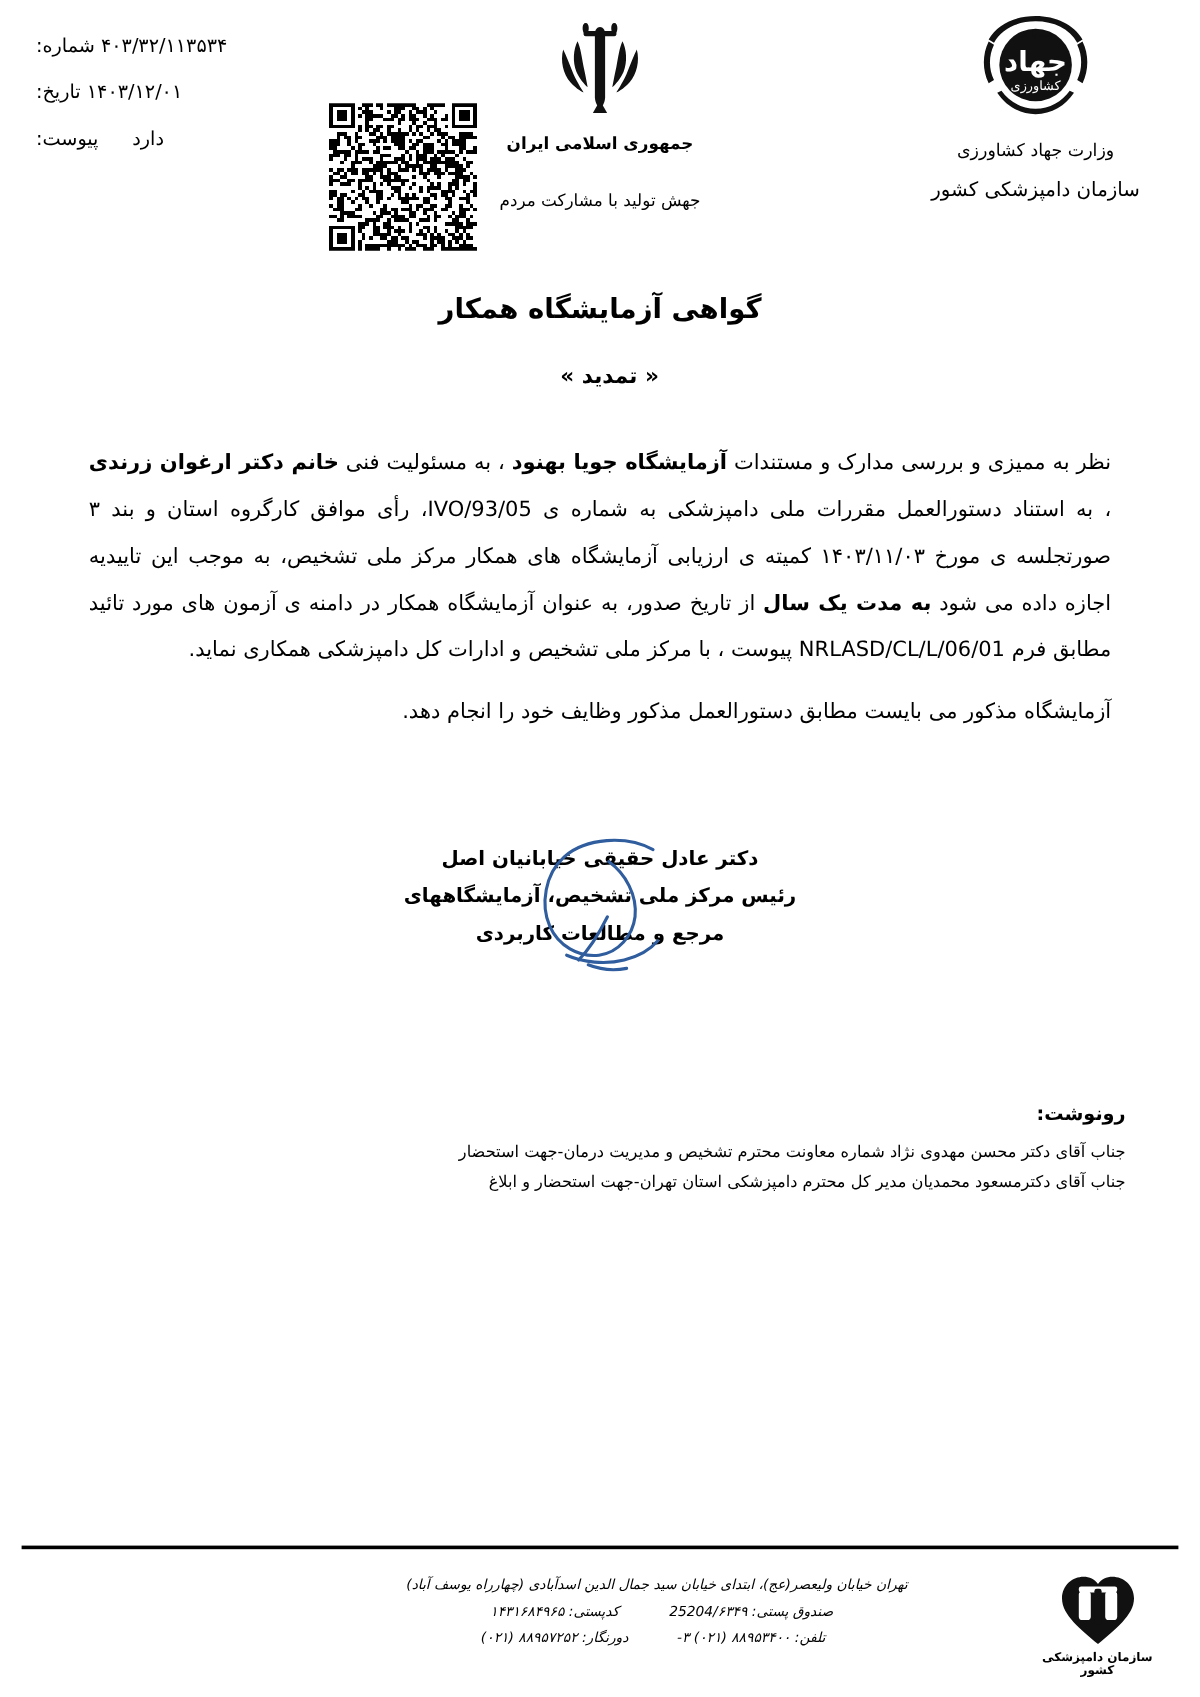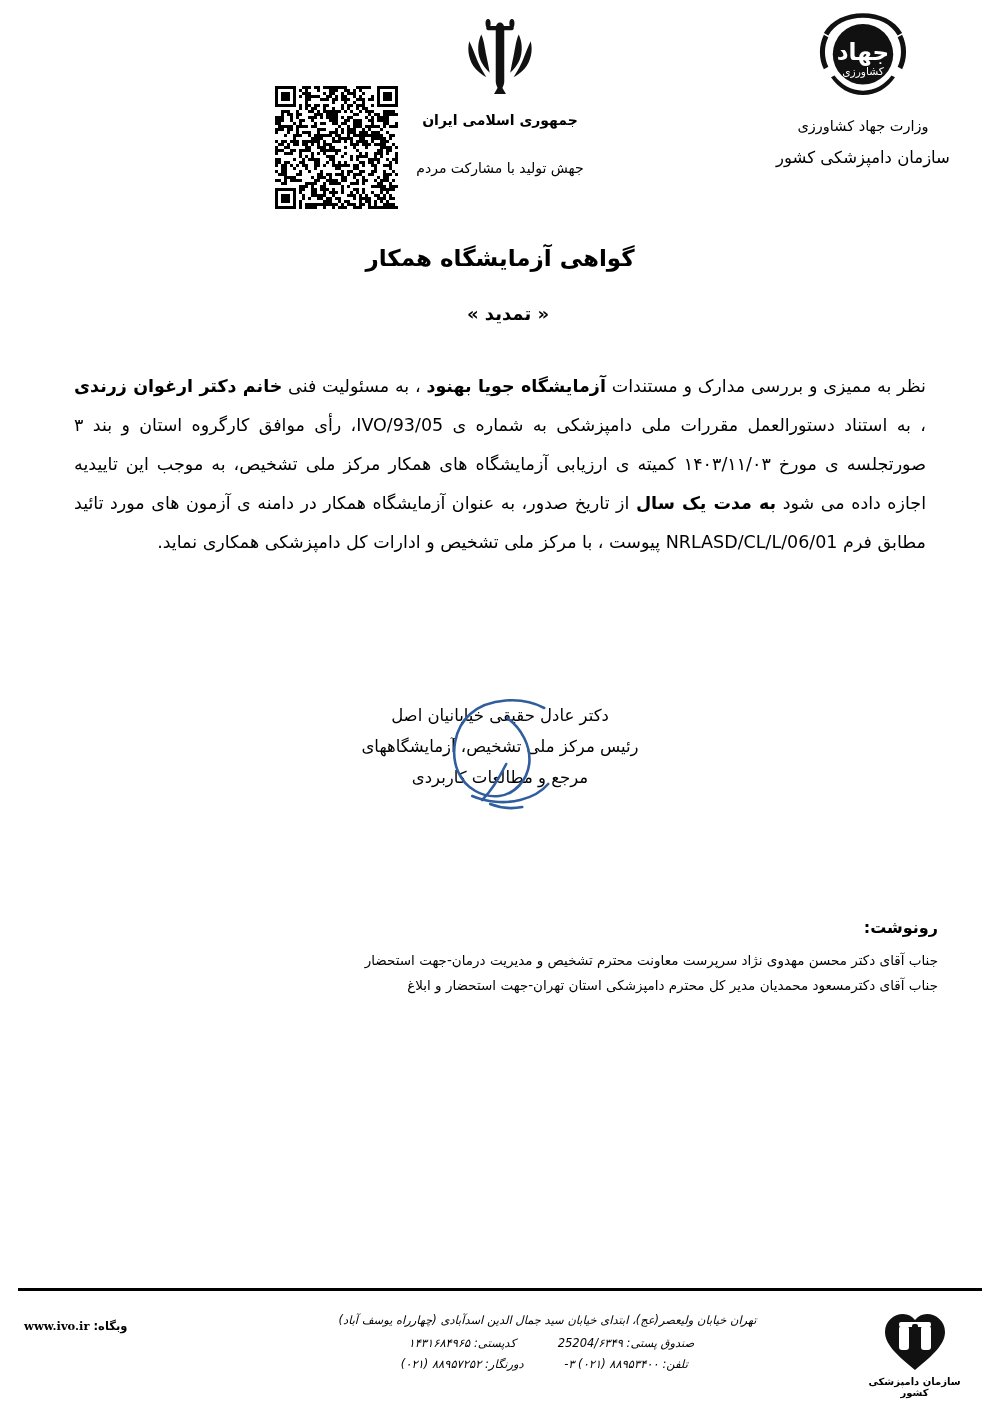--- a/index.html
+++ b/index.html
@@ -40,21 +40,21 @@
   .body{position:absolute;right:62px;left:62px;top:355px;
     font-size:17.5px;line-height:39px;text-align:justify;text-justify:inter-word;}
   .body p{margin:12px;}
   .body b{font-weight:bold;}
   .lat{direction:ltr;unicode-bidi:embed;display:inline-block;
        font-family:"DejaVu Sans","Liberation Sans",sans-serif;}
 
   
   .sign{position:absolute;left:0;right:0;top:700px;text-align:center;}
   .sign-box{display:inline-block;position:relative;text-align:center;}
-  .sign-line{font-size:16.5px;font-weight:normal;line-height:31px;white-space:nowrap;}
+  .sign-line{font-size:16.5px;font-weight:bold;line-height:31px;white-space:nowrap;}
   .sig-scribble{position:absolute;left:50%;top:-8px;transform:translateX(-46%);
     width:230px;height:125px;pointer-events:none;}
 
   
   .cc{position:absolute;right:62px;left:62px;top:918px;text-align:right;}
   .cc-title{font-size:16px;font-weight:bold;margin-bottom:11px;}
   .cc-item{font-size:13.5px;line-height:25px;}
 
   
   .rule{position:absolute;left:18px;right:18px;top:1288px;height:3px;background:#000;}
@@ -104,56 +104,72 @@
         <path d="M14 32c-3 11 0 24 7 32 6 7 13 10 13 10s-6-9-10-18c-4-10-7-18-10-24z"></path>
         <path d="M86 32c3 11 0 24-7 32-6 7-13 10-13 10s6-9 10-18c4-10 7-18 10-24z"></path>
         <path d="M36 6c-2 0-3 2-3 5s1 6 3 6 3-3 3-6-1-5-3-5zm28 0c-2 0-3 2-3 5s1 6 3 6 3-3 3-6-1-5-3-5z"></path>
         <rect x="34" y="14" width="32" height="5" rx="2"></rect>
       </g>
     </svg>
     <div class="hdr-sub">جمهوری اسلامی ایران</div>
     <div class="motto">جهش تولید با مشارکت مردم</div>
   </div>
 
+  <div class="hdr-left">
+    <div class="meta-row">
+      <span class="meta-val">۴۰۳/۳۲/۱۱۳۵۳۴</span>
+      <span class="meta-lbl">شماره:</span>
+    </div>
+    <div class="meta-row">
+      <span class="meta-val">۱۴۰۳/۱۲/۰۱</span>
+      <span class="meta-lbl">تاریخ:</span>
+    </div>
+    <div class="meta-row">
+      <span class="meta-val">دارد</span>
+      <span style="display:inline-block;width:18px"></span>
+      <span class="meta-lbl">پیوست:</span>
+    </div>
+  </div>
 
   <div class="qr">
     <svg viewBox="0 0 41 41" shape-rendering="crispEdges">
       <rect width="41" height="41" fill="#fff"></rect>
       <g fill="#000" id="qrcells">
           <path d="M0 0h1v1h-1zM1 0h1v1h-1zM2 0h1v1h-1zM3 0h1v1h-1zM4 0h1v1h-1zM5 0h1v1h-1zM6 0h1v1h-1zM9 0h1v1h-1zM10 0h1v1h-1zM11 0h1v1h-1zM13 0h1v1h-1zM14 0h1v1h-1zM16 0h1v1h-1zM17 0h1v1h-1zM18 0h1v1h-1zM19 0h1v1h-1zM20 0h1v1h-1zM21 0h1v1h-1zM22 0h1v1h-1zM23 0h1v1h-1zM27 0h1v1h-1zM28 0h1v1h-1zM29 0h1v1h-1zM30 0h1v1h-1zM31 0h1v1h-1zM34 0h1v1h-1zM35 0h1v1h-1zM36 0h1v1h-1zM37 0h1v1h-1zM38 0h1v1h-1zM39 0h1v1h-1zM40 0h1v1h-1zM0 1h1v1h-1zM6 1h1v1h-1zM8 1h1v1h-1zM10 1h1v1h-1zM14 1h1v1h-1zM18 1h1v1h-1zM19 1h1v1h-1zM20 1h1v1h-1zM23 1h1v1h-1zM24 1h1v1h-1zM26 1h1v1h-1zM28 1h1v1h-1zM34 1h1v1h-1zM40 1h1v1h-1zM0 2h1v1h-1zM2 2h1v1h-1zM3 2h1v1h-1zM4 2h1v1h-1zM6 2h1v1h-1zM9 2h1v1h-1zM10 2h1v1h-1zM11 2h1v1h-1zM16 2h1v1h-1zM18 2h1v1h-1zM19 2h1v1h-1zM22 2h1v1h-1zM24 2h1v1h-1zM25 2h1v1h-1zM26 2h1v1h-1zM29 2h1v1h-1zM34 2h1v1h-1zM36 2h1v1h-1zM37 2h1v1h-1zM38 2h1v1h-1zM40 2h1v1h-1zM0 3h1v1h-1zM2 3h1v1h-1zM3 3h1v1h-1zM4 3h1v1h-1zM6 3h1v1h-1zM8 3h1v1h-1zM10 3h1v1h-1zM11 3h1v1h-1zM12 3h1v1h-1zM13 3h1v1h-1zM14 3h1v1h-1zM17 3h1v1h-1zM18 3h1v1h-1zM20 3h1v1h-1zM22 3h1v1h-1zM23 3h1v1h-1zM26 3h1v1h-1zM28 3h1v1h-1zM32 3h1v1h-1zM34 3h1v1h-1zM36 3h1v1h-1zM37 3h1v1h-1zM38 3h1v1h-1zM40 3h1v1h-1zM0 4h1v1h-1zM2 4h1v1h-1zM3 4h1v1h-1zM4 4h1v1h-1zM6 4h1v1h-1zM10 4h1v1h-1zM11 4h1v1h-1zM15 4h1v1h-1zM16 4h1v1h-1zM17 4h1v1h-1zM19 4h1v1h-1zM20 4h1v1h-1zM22 4h1v1h-1zM23 4h1v1h-1zM24 4h1v1h-1zM27 4h1v1h-1zM28 4h1v1h-1zM29 4h1v1h-1zM31 4h1v1h-1zM32 4h1v1h-1zM34 4h1v1h-1zM36 4h1v1h-1zM37 4h1v1h-1zM38 4h1v1h-1zM40 4h1v1h-1zM0 5h1v1h-1zM6 5h1v1h-1zM10 5h1v1h-1zM19 5h1v1h-1zM23 5h1v1h-1zM26 5h1v1h-1zM29 5h1v1h-1zM34 5h1v1h-1zM40 5h1v1h-1zM0 6h1v1h-1zM1 6h1v1h-1zM2 6h1v1h-1zM3 6h1v1h-1zM4 6h1v1h-1zM5 6h1v1h-1zM6 6h1v1h-1zM8 6h1v1h-1zM10 6h1v1h-1zM11 6h1v1h-1zM13 6h1v1h-1zM14 6h1v1h-1zM16 6h1v1h-1zM17 6h1v1h-1zM22 6h1v1h-1zM24 6h1v1h-1zM25 6h1v1h-1zM27 6h1v1h-1zM28 6h1v1h-1zM29 6h1v1h-1zM32 6h1v1h-1zM34 6h1v1h-1zM35 6h1v1h-1zM36 6h1v1h-1zM37 6h1v1h-1zM38 6h1v1h-1zM39 6h1v1h-1zM40 6h1v1h-1zM8 7h1v1h-1zM10 7h1v1h-1zM12 7h1v1h-1zM13 7h1v1h-1zM16 7h1v1h-1zM19 7h1v1h-1zM22 7h1v1h-1zM24 7h1v1h-1zM27 7h1v1h-1zM29 7h1v1h-1zM30 7h1v1h-1zM2 8h1v1h-1zM3 8h1v1h-1zM4 8h1v1h-1zM7 8h1v1h-1zM11 8h1v1h-1zM12 8h1v1h-1zM14 8h1v1h-1zM16 8h1v1h-1zM17 8h1v1h-1zM18 8h1v1h-1zM19 8h1v1h-1zM20 8h1v1h-1zM21 8h1v1h-1zM23 8h1v1h-1zM25 8h1v1h-1zM28 8h1v1h-1zM30 8h1v1h-1zM31 8h1v1h-1zM32 8h1v1h-1zM36 8h1v1h-1zM37 8h1v1h-1zM38 8h1v1h-1zM39 8h1v1h-1zM2 9h1v1h-1zM4 9h1v1h-1zM5 9h1v1h-1zM7 9h1v1h-1zM8 9h1v1h-1zM13 9h1v1h-1zM14 9h1v1h-1zM15 9h1v1h-1zM17 9h1v1h-1zM18 9h1v1h-1zM19 9h1v1h-1zM20 9h1v1h-1zM26 9h1v1h-1zM27 9h1v1h-1zM31 9h1v1h-1zM33 9h1v1h-1zM34 9h1v1h-1zM36 9h1v1h-1zM37 9h1v1h-1zM38 9h1v1h-1zM39 9h1v1h-1zM40 9h1v1h-1zM0 10h1v1h-1zM1 10h1v1h-1zM2 10h1v1h-1zM5 10h1v1h-1zM7 10h1v1h-1zM11 10h1v1h-1zM12 10h1v1h-1zM13 10h1v1h-1zM15 10h1v1h-1zM17 10h1v1h-1zM18 10h1v1h-1zM19 10h1v1h-1zM20 10h1v1h-1zM22 10h1v1h-1zM24 10h1v1h-1zM25 10h1v1h-1zM30 10h1v1h-1zM32 10h1v1h-1zM34 10h1v1h-1zM35 10h1v1h-1zM36 10h1v1h-1zM37 10h1v1h-1zM0 11h1v1h-1zM1 11h1v1h-1zM2 11h1v1h-1zM5 11h1v1h-1zM8 11h1v1h-1zM9 11h1v1h-1zM12 11h1v1h-1zM18 11h1v1h-1zM19 11h1v1h-1zM20 11h1v1h-1zM23 11h1v1h-1zM24 11h1v1h-1zM26 11h1v1h-1zM27 11h1v1h-1zM28 11h1v1h-1zM31 11h1v1h-1zM32 11h1v1h-1zM34 11h1v1h-1zM35 11h1v1h-1zM36 11h1v1h-1zM37 11h1v1h-1zM0 12h1v1h-1zM1 12h1v1h-1zM6 12h1v1h-1zM8 12h1v1h-1zM13 12h1v1h-1zM15 12h1v1h-1zM16 12h1v1h-1zM19 12h1v1h-1zM20 12h1v1h-1zM22 12h1v1h-1zM23 12h1v1h-1zM26 12h1v1h-1zM27 12h1v1h-1zM28 12h1v1h-1zM32 12h1v1h-1zM36 12h1v1h-1zM37 12h1v1h-1zM40 12h1v1h-1zM1 13h1v1h-1zM2 13h1v1h-1zM3 13h1v1h-1zM4 13h1v1h-1zM5 13h1v1h-1zM7 13h1v1h-1zM8 13h1v1h-1zM9 13h1v1h-1zM10 13h1v1h-1zM12 13h1v1h-1zM13 13h1v1h-1zM21 13h1v1h-1zM24 13h1v1h-1zM26 13h1v1h-1zM27 13h1v1h-1zM28 13h1v1h-1zM30 13h1v1h-1zM31 13h1v1h-1zM32 13h1v1h-1zM33 13h1v1h-1zM34 13h1v1h-1zM36 13h1v1h-1zM38 13h1v1h-1zM39 13h1v1h-1zM40 13h1v1h-1zM0 14h1v1h-1zM1 14h1v1h-1zM2 14h1v1h-1zM4 14h1v1h-1zM5 14h1v1h-1zM7 14h1v1h-1zM14 14h1v1h-1zM15 14h1v1h-1zM16 14h1v1h-1zM20 14h1v1h-1zM22 14h1v1h-1zM24 14h1v1h-1zM25 14h1v1h-1zM26 14h1v1h-1zM29 14h1v1h-1zM31 14h1v1h-1zM35 14h1v1h-1zM0 15h1v1h-1zM4 15h1v1h-1zM7 15h1v1h-1zM9 15h1v1h-1zM10 15h1v1h-1zM11 15h1v1h-1zM14 15h1v1h-1zM18 15h1v1h-1zM19 15h1v1h-1zM20 15h1v1h-1zM22 15h1v1h-1zM24 15h1v1h-1zM25 15h1v1h-1zM26 15h1v1h-1zM28 15h1v1h-1zM29 15h1v1h-1zM30 15h1v1h-1zM32 15h1v1h-1zM33 15h1v1h-1zM34 15h1v1h-1zM37 15h1v1h-1zM3 16h1v1h-1zM6 16h1v1h-1zM7 16h1v1h-1zM8 16h1v1h-1zM11 16h1v1h-1zM13 16h1v1h-1zM14 16h1v1h-1zM15 16h1v1h-1zM16 16h1v1h-1zM17 16h1v1h-1zM18 16h1v1h-1zM20 16h1v1h-1zM21 16h1v1h-1zM24 16h1v1h-1zM26 16h1v1h-1zM27 16h1v1h-1zM28 16h1v1h-1zM29 16h1v1h-1zM30 16h1v1h-1zM31 16h1v1h-1zM32 16h1v1h-1zM33 16h1v1h-1zM34 16h1v1h-1zM35 16h1v1h-1zM38 16h1v1h-1zM39 16h1v1h-1zM6 17h1v1h-1zM12 17h1v1h-1zM13 17h1v1h-1zM14 17h1v1h-1zM15 17h1v1h-1zM19 17h1v1h-1zM21 17h1v1h-1zM22 17h1v1h-1zM23 17h1v1h-1zM24 17h1v1h-1zM25 17h1v1h-1zM28 17h1v1h-1zM29 17h1v1h-1zM32 17h1v1h-1zM33 17h1v1h-1zM34 17h1v1h-1zM35 17h1v1h-1zM36 17h1v1h-1zM38 17h1v1h-1zM0 18h1v1h-1zM2 18h1v1h-1zM3 18h1v1h-1zM5 18h1v1h-1zM6 18h1v1h-1zM7 18h1v1h-1zM9 18h1v1h-1zM10 18h1v1h-1zM11 18h1v1h-1zM12 18h1v1h-1zM13 18h1v1h-1zM14 18h1v1h-1zM16 18h1v1h-1zM19 18h1v1h-1zM20 18h1v1h-1zM21 18h1v1h-1zM23 18h1v1h-1zM25 18h1v1h-1zM27 18h1v1h-1zM28 18h1v1h-1zM29 18h1v1h-1zM30 18h1v1h-1zM32 18h1v1h-1zM35 18h1v1h-1zM36 18h1v1h-1zM37 18h1v1h-1zM1 19h1v1h-1zM2 19h1v1h-1zM4 19h1v1h-1zM6 19h1v1h-1zM7 19h1v1h-1zM9 19h1v1h-1zM10 19h1v1h-1zM12 19h1v1h-1zM14 19h1v1h-1zM16 19h1v1h-1zM17 19h1v1h-1zM18 19h1v1h-1zM25 19h1v1h-1zM26 19h1v1h-1zM27 19h1v1h-1zM29 19h1v1h-1zM30 19h1v1h-1zM31 19h1v1h-1zM33 19h1v1h-1zM34 19h1v1h-1zM35 19h1v1h-1zM36 19h1v1h-1zM39 19h1v1h-1zM0 20h1v1h-1zM3 20h1v1h-1zM4 20h1v1h-1zM10 20h1v1h-1zM11 20h1v1h-1zM14 20h1v1h-1zM15 20h1v1h-1zM16 20h1v1h-1zM18 20h1v1h-1zM19 20h1v1h-1zM23 20h1v1h-1zM26 20h1v1h-1zM30 20h1v1h-1zM35 20h1v1h-1zM36 20h1v1h-1zM37 20h1v1h-1zM38 20h1v1h-1zM40 20h1v1h-1zM0 21h1v1h-1zM1 21h1v1h-1zM2 21h1v1h-1zM5 21h1v1h-1zM6 21h1v1h-1zM8 21h1v1h-1zM9 21h1v1h-1zM10 21h1v1h-1zM11 21h1v1h-1zM15 21h1v1h-1zM16 21h1v1h-1zM17 21h1v1h-1zM18 21h1v1h-1zM19 21h1v1h-1zM20 21h1v1h-1zM21 21h1v1h-1zM27 21h1v1h-1zM34 21h1v1h-1zM35 21h1v1h-1zM37 21h1v1h-1zM38 21h1v1h-1zM0 22h1v1h-1zM3 22h1v1h-1zM4 22h1v1h-1zM5 22h1v1h-1zM8 22h1v1h-1zM12 22h1v1h-1zM14 22h1v1h-1zM16 22h1v1h-1zM20 22h1v1h-1zM23 22h1v1h-1zM28 22h1v1h-1zM30 22h1v1h-1zM33 22h1v1h-1zM34 22h1v1h-1zM35 22h1v1h-1zM37 22h1v1h-1zM40 22h1v1h-1zM8 23h1v1h-1zM10 23h1v1h-1zM12 23h1v1h-1zM17 23h1v1h-1zM18 23h1v1h-1zM19 23h1v1h-1zM22 23h1v1h-1zM25 23h1v1h-1zM27 23h1v1h-1zM28 23h1v1h-1zM29 23h1v1h-1zM30 23h1v1h-1zM33 23h1v1h-1zM35 23h1v1h-1zM40 23h1v1h-1zM0 24h1v1h-1zM1 24h1v1h-1zM6 24h1v1h-1zM9 24h1v1h-1zM11 24h1v1h-1zM12 24h1v1h-1zM13 24h1v1h-1zM14 24h1v1h-1zM18 24h1v1h-1zM19 24h1v1h-1zM25 24h1v1h-1zM27 24h1v1h-1zM31 24h1v1h-1zM32 24h1v1h-1zM33 24h1v1h-1zM34 24h1v1h-1zM37 24h1v1h-1zM39 24h1v1h-1zM40 24h1v1h-1zM0 25h1v1h-1zM1 25h1v1h-1zM3 25h1v1h-1zM4 25h1v1h-1zM8 25h1v1h-1zM9 25h1v1h-1zM13 25h1v1h-1zM14 25h1v1h-1zM17 25h1v1h-1zM19 25h1v1h-1zM21 25h1v1h-1zM23 25h1v1h-1zM28 25h1v1h-1zM29 25h1v1h-1zM31 25h1v1h-1zM32 25h1v1h-1zM34 25h1v1h-1zM38 25h1v1h-1zM40 25h1v1h-1zM0 26h1v1h-1zM2 26h1v1h-1zM3 26h1v1h-1zM5 26h1v1h-1zM7 26h1v1h-1zM9 26h1v1h-1zM10 26h1v1h-1zM13 26h1v1h-1zM14 26h1v1h-1zM16 26h1v1h-1zM19 26h1v1h-1zM20 26h1v1h-1zM21 26h1v1h-1zM22 26h1v1h-1zM23 26h1v1h-1zM24 26h1v1h-1zM26 26h1v1h-1zM27 26h1v1h-1zM29 26h1v1h-1zM32 26h1v1h-1zM33 26h1v1h-1zM36 26h1v1h-1zM37 26h1v1h-1zM38 26h1v1h-1zM2 27h1v1h-1zM3 27h1v1h-1zM6 27h1v1h-1zM10 27h1v1h-1zM13 27h1v1h-1zM20 27h1v1h-1zM21 27h1v1h-1zM26 27h1v1h-1zM27 27h1v1h-1zM33 27h1v1h-1zM38 27h1v1h-1zM0 28h1v1h-1zM2 28h1v1h-1zM3 28h1v1h-1zM8 28h1v1h-1zM11 28h1v1h-1zM15 28h1v1h-1zM22 28h1v1h-1zM24 28h1v1h-1zM25 28h1v1h-1zM28 28h1v1h-1zM29 28h1v1h-1zM32 28h1v1h-1zM33 28h1v1h-1zM36 28h1v1h-1zM39 28h1v1h-1zM1 29h1v1h-1zM2 29h1v1h-1zM3 29h1v1h-1zM7 29h1v1h-1zM8 29h1v1h-1zM14 29h1v1h-1zM15 29h1v1h-1zM17 29h1v1h-1zM18 29h1v1h-1zM20 29h1v1h-1zM21 29h1v1h-1zM22 29h1v1h-1zM24 29h1v1h-1zM26 29h1v1h-1zM27 29h1v1h-1zM28 29h1v1h-1zM31 29h1v1h-1zM32 29h1v1h-1zM36 29h1v1h-1zM37 29h1v1h-1zM38 29h1v1h-1zM40 29h1v1h-1zM3 30h1v1h-1zM4 30h1v1h-1zM5 30h1v1h-1zM6 30h1v1h-1zM12 30h1v1h-1zM14 30h1v1h-1zM15 30h1v1h-1zM16 30h1v1h-1zM18 30h1v1h-1zM22 30h1v1h-1zM23 30h1v1h-1zM26 30h1v1h-1zM29 30h1v1h-1zM34 30h1v1h-1zM36 30h1v1h-1zM37 30h1v1h-1zM0 31h1v1h-1zM1 31h1v1h-1zM3 31h1v1h-1zM5 31h1v1h-1zM6 31h1v1h-1zM7 31h1v1h-1zM8 31h1v1h-1zM13 31h1v1h-1zM14 31h1v1h-1zM17 31h1v1h-1zM18 31h1v1h-1zM19 31h1v1h-1zM20 31h1v1h-1zM22 31h1v1h-1zM23 31h1v1h-1zM27 31h1v1h-1zM29 31h1v1h-1zM30 31h1v1h-1zM33 31h1v1h-1zM35 31h1v1h-1zM36 31h1v1h-1zM37 31h1v1h-1zM39 31h1v1h-1zM2 32h1v1h-1zM3 32h1v1h-1zM10 32h1v1h-1zM11 32h1v1h-1zM12 32h1v1h-1zM13 32h1v1h-1zM16 32h1v1h-1zM18 32h1v1h-1zM19 32h1v1h-1zM20 32h1v1h-1zM21 32h1v1h-1zM25 32h1v1h-1zM26 32h1v1h-1zM27 32h1v1h-1zM29 32h1v1h-1zM34 32h1v1h-1zM35 32h1v1h-1zM38 32h1v1h-1zM8 33h1v1h-1zM9 33h1v1h-1zM10 33h1v1h-1zM12 33h1v1h-1zM15 33h1v1h-1zM16 33h1v1h-1zM22 33h1v1h-1zM24 33h1v1h-1zM32 33h1v1h-1zM33 33h1v1h-1zM34 33h1v1h-1zM35 33h1v1h-1zM36 33h1v1h-1zM38 33h1v1h-1zM39 33h1v1h-1zM40 33h1v1h-1zM0 34h1v1h-1zM1 34h1v1h-1zM2 34h1v1h-1zM3 34h1v1h-1zM4 34h1v1h-1zM5 34h1v1h-1zM6 34h1v1h-1zM8 34h1v1h-1zM9 34h1v1h-1zM12 34h1v1h-1zM13 34h1v1h-1zM15 34h1v1h-1zM16 34h1v1h-1zM17 34h1v1h-1zM19 34h1v1h-1zM22 34h1v1h-1zM26 34h1v1h-1zM27 34h1v1h-1zM29 34h1v1h-1zM35 34h1v1h-1zM36 34h1v1h-1zM37 34h1v1h-1zM38 34h1v1h-1zM39 34h1v1h-1zM0 35h1v1h-1zM6 35h1v1h-1zM8 35h1v1h-1zM12 35h1v1h-1zM13 35h1v1h-1zM16 35h1v1h-1zM18 35h1v1h-1zM19 35h1v1h-1zM20 35h1v1h-1zM22 35h1v1h-1zM25 35h1v1h-1zM27 35h1v1h-1zM29 35h1v1h-1zM32 35h1v1h-1zM35 35h1v1h-1zM37 35h1v1h-1zM0 36h1v1h-1zM2 36h1v1h-1zM3 36h1v1h-1zM4 36h1v1h-1zM6 36h1v1h-1zM9 36h1v1h-1zM12 36h1v1h-1zM13 36h1v1h-1zM14 36h1v1h-1zM15 36h1v1h-1zM16 36h1v1h-1zM19 36h1v1h-1zM24 36h1v1h-1zM25 36h1v1h-1zM26 36h1v1h-1zM28 36h1v1h-1zM30 36h1v1h-1zM33 36h1v1h-1zM34 36h1v1h-1zM36 36h1v1h-1zM38 36h1v1h-1zM0 37h1v1h-1zM2 37h1v1h-1zM3 37h1v1h-1zM4 37h1v1h-1zM6 37h1v1h-1zM9 37h1v1h-1zM11 37h1v1h-1zM14 37h1v1h-1zM15 37h1v1h-1zM17 37h1v1h-1zM18 37h1v1h-1zM20 37h1v1h-1zM21 37h1v1h-1zM26 37h1v1h-1zM28 37h1v1h-1zM29 37h1v1h-1zM30 37h1v1h-1zM31 37h1v1h-1zM34 37h1v1h-1zM35 37h1v1h-1zM36 37h1v1h-1zM38 37h1v1h-1zM39 37h1v1h-1zM0 38h1v1h-1zM2 38h1v1h-1zM3 38h1v1h-1zM4 38h1v1h-1zM6 38h1v1h-1zM8 38h1v1h-1zM16 38h1v1h-1zM17 38h1v1h-1zM18 38h1v1h-1zM21 38h1v1h-1zM23 38h1v1h-1zM24 38h1v1h-1zM28 38h1v1h-1zM30 38h1v1h-1zM31 38h1v1h-1zM33 38h1v1h-1zM35 38h1v1h-1zM37 38h1v1h-1zM0 39h1v1h-1zM6 39h1v1h-1zM8 39h1v1h-1zM10 39h1v1h-1zM11 39h1v1h-1zM12 39h1v1h-1zM13 39h1v1h-1zM14 39h1v1h-1zM15 39h1v1h-1zM16 39h1v1h-1zM17 39h1v1h-1zM18 39h1v1h-1zM19 39h1v1h-1zM20 39h1v1h-1zM22 39h1v1h-1zM24 39h1v1h-1zM25 39h1v1h-1zM26 39h1v1h-1zM28 39h1v1h-1zM29 39h1v1h-1zM31 39h1v1h-1zM33 39h1v1h-1zM36 39h1v1h-1zM37 39h1v1h-1zM38 39h1v1h-1zM39 39h1v1h-1zM0 40h1v1h-1zM1 40h1v1h-1zM2 40h1v1h-1zM3 40h1v1h-1zM4 40h1v1h-1zM5 40h1v1h-1zM6 40h1v1h-1zM8 40h1v1h-1zM10 40h1v1h-1zM11 40h1v1h-1zM12 40h1v1h-1zM13 40h1v1h-1zM16 40h1v1h-1zM19 40h1v1h-1zM21 40h1v1h-1zM22 40h1v1h-1zM23 40h1v1h-1zM26 40h1v1h-1zM27 40h1v1h-1zM28 40h1v1h-1zM31 40h1v1h-1zM32 40h1v1h-1zM33 40h1v1h-1zM34 40h1v1h-1zM35 40h1v1h-1zM36 40h1v1h-1zM37 40h1v1h-1zM38 40h1v1h-1zM39 40h1v1h-1zM40 40h1v1h-1z" fill="#000"></path>
         </g>
     </svg>
   </div>
 
   <div class="title">گواهی آزمایشگاه همکار</div>
   <div class="subtitle">« تمدید »</div>
 
   <div class="body">
     <p><span>نظر به ممیزی و بررسی مدارک و مستندات </span><b>آزمایشگاه جویا بهنود</b><span> ، به مسئولیت فنی </span><b>خانم دکتر ارغوان زرندی</b><span> ، به استناد دستورالعمل مقررات ملی دامپزشکی به شماره ی </span><span class="lat">IVO/93/05</span><span>، رأی موافق کارگروه استان و بند ۳ صورتجلسه ی مورخ </span><span>۱۴۰۳/۱۱/۰۳</span><span> کمیته ی ارزیابی آزمایشگاه های همکار مرکز ملی تشخیص، به موجب این تاییدیه اجازه داده می شود </span><b>به مدت یک سال</b><span> از تاریخ صدور، به عنوان آزمایشگاه همکار در دامنه ی آزمون های مورد تائید مطابق فرم </span><span class="lat">NRLASD/CL/L/06/01</span><span> پیوست ، با مرکز ملی تشخیص و ادارات کل دامپزشکی همکاری نماید.</span></p>
+    <p>آزمایشگاه مذکور می بایست مطابق دستورالعمل مذکور وظایف خود را انجام دهد.</p>
   </div>
 
   <div class="sign">
     <div class="sign-box">
       <svg class="sig-scribble" viewBox="0 0 230 125">
         <g fill="none" stroke="#2f5d9e" stroke-width="2.6" stroke-linecap="round">
           <path d="M150 16c-22-12-56-10-74 6-16 14-20 40-12 58 7 16 24 26 41 24 16-2 28-16 30-32 2-18-8-36-22-46"></path>
           <path d="M112 72c-8 16-16 28-24 36"></path>
           <path d="M78 104c14 6 32 8 48 4 12-3 22-9 28-16"></path>
           <path d="M96 112c10 4 22 5 32 3"></path>
         </g>
       </svg>
       <div class="sign-line">دکتر عادل حقیقی خیابانیان اصل</div>
       <div class="sign-line">رئیس مرکز ملی تشخیص، آزمایشگاههای</div>
       <div class="sign-line">مرجع و مطالعات کاربردی</div>
     </div>
   </div>
 
   <div class="cc">
     <div class="cc-title">رونوشت:</div>
-    <div class="cc-item">جناب آقای دکتر محسن مهدوی نژاد سرپرست معاونت محترم تشخیص و مدیریت درمان-جهت استحضار</div>
+    <div class="cc-item">جناب آقای دکتر محسن مهدوی نژاد شماره معاونت محترم تشخیص و مدیریت درمان-جهت استحضار</div>
     <div class="cc-item">جناب آقای دکترمسعود محمدیان مدیر کل محترم دامپزشکی استان تهران-جهت استحضار و ابلاغ</div>
   </div>
 
   <div class="rule"></div>
 
   <div class="footer">
 
     <div class="ft-logo">
       <svg width="80" height="62" viewBox="0 0 80 62">
         <g fill="#111">
@@ -191,21 +207,17 @@
           </div>
           <div>
             <span>دورنگار:</span>
             <span>۸۸۹۵۷۲۵۲ (۰۲۱)</span>
           </div>
         </div>
       </div>
     </div>
 
     <div class="ft-left">
-      <div>
-        <span>وبگاه:</span>
-        <span class="mono-lat">www.ivo.ir</span>
-      </div>
     </div>
 
   </div>
 
 </div>
 
 </body></html>

